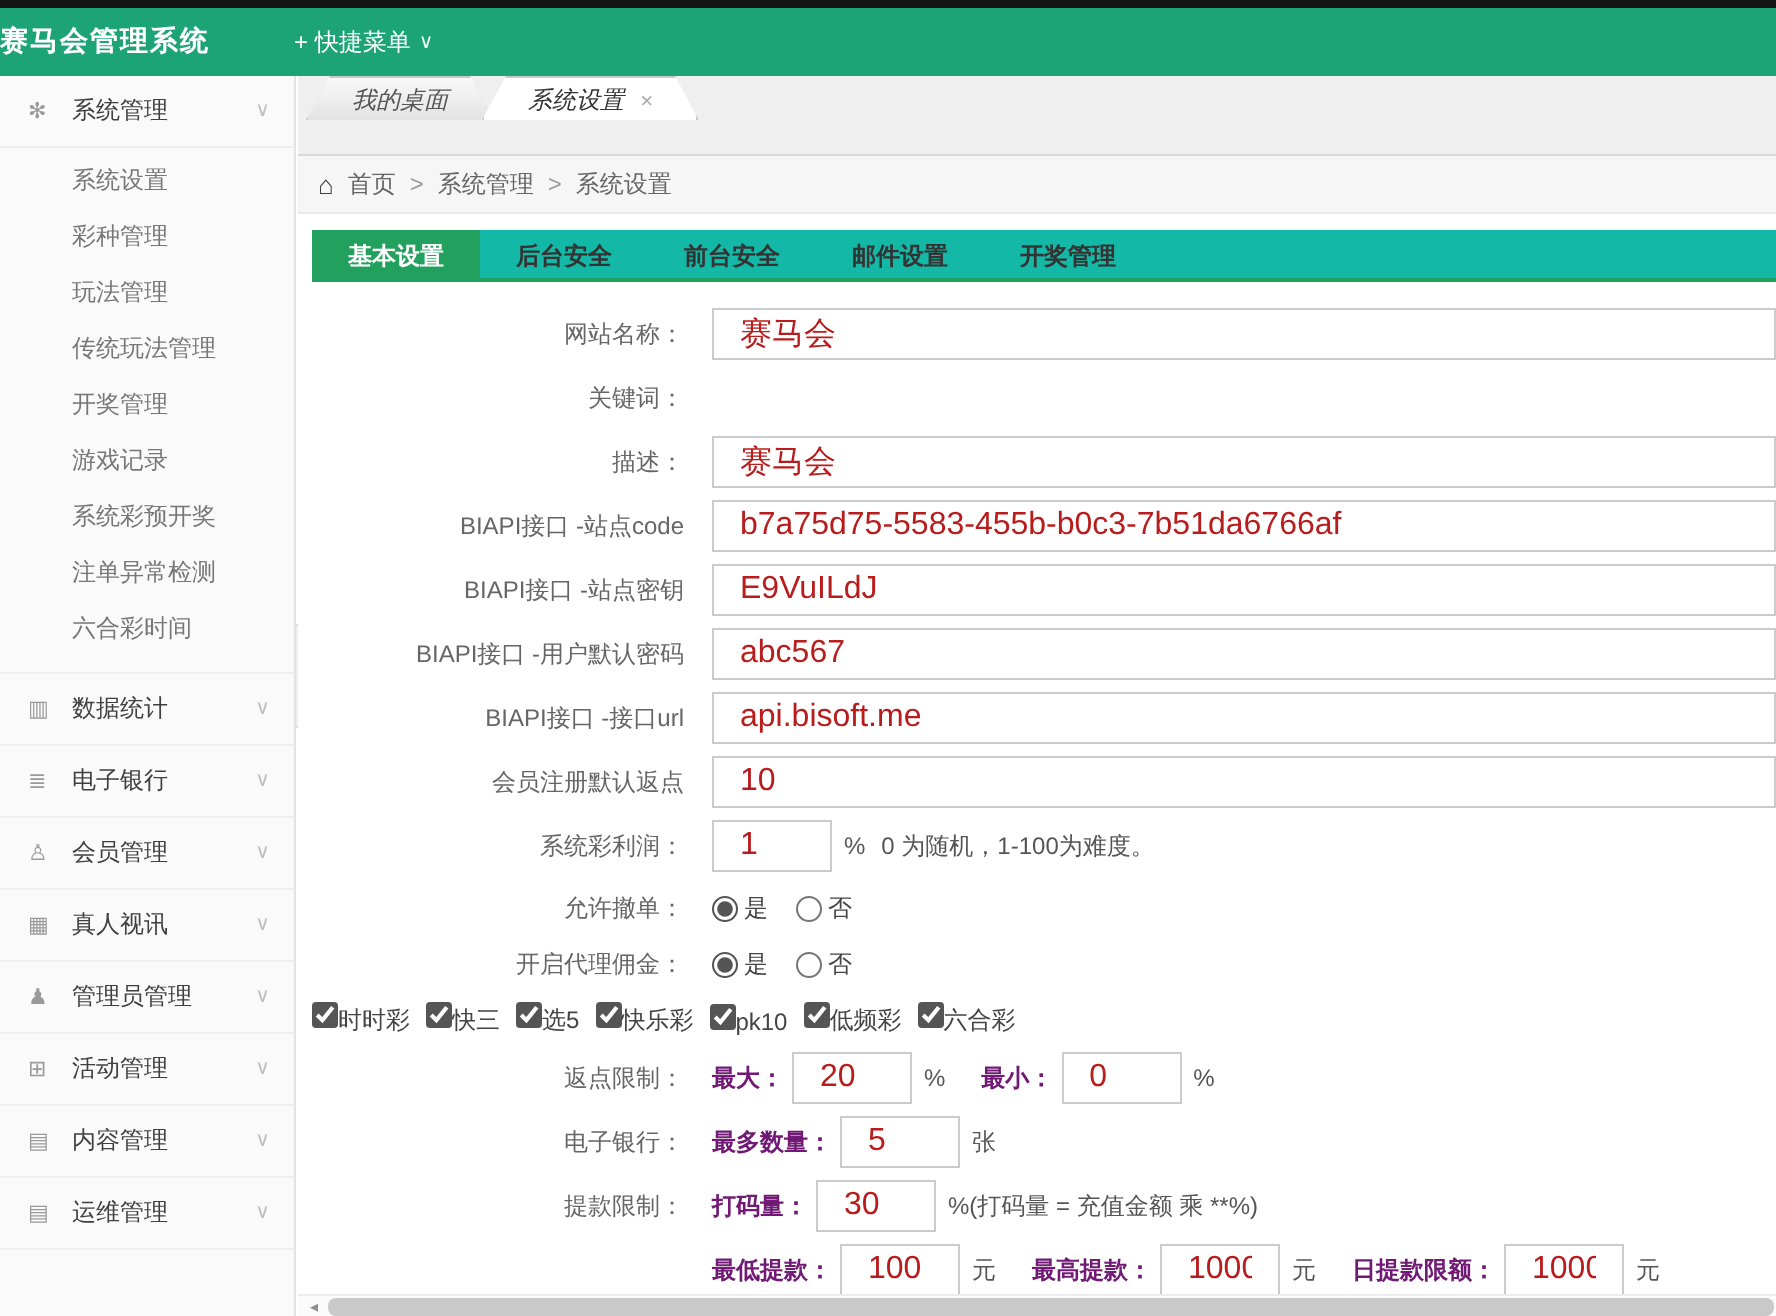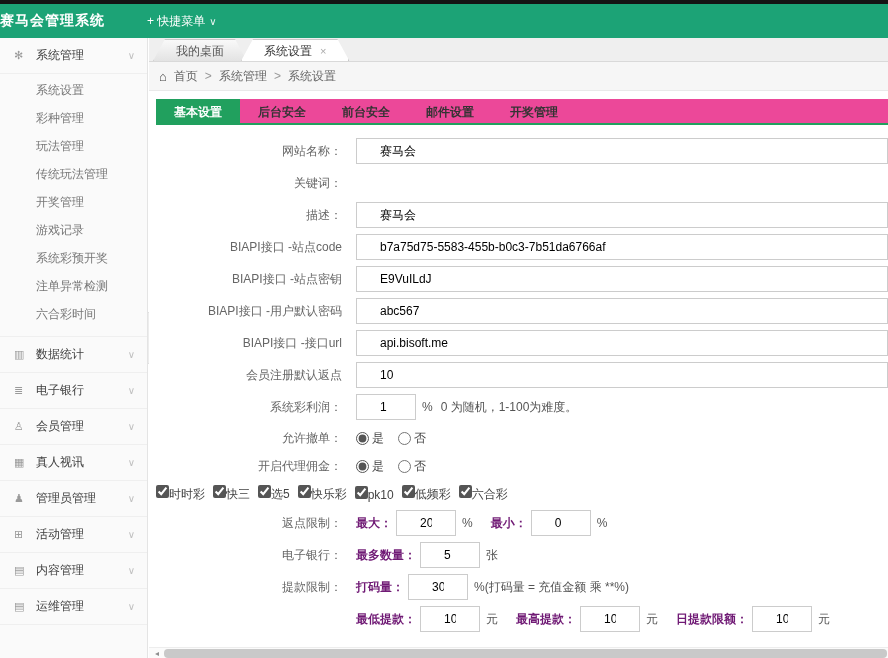--- a/index.html
+++ b/index.html
@@ -20,42 +20,42 @@
   .side-group .gicon { color:#9a9a9a; width:16px; font-size:11px; margin-right:6px; }
   .side-group .glabel { flex:1; }
   .side-group .chev { color:#c0c0c0; font-size:10px; }
   .side-sub { padding:2px 0 8px 0; border-bottom:1px solid #efefef; }
   .side-sub-item { height:28px; line-height:28px; padding-left:36px; color:#777; cursor:pointer; }
   .collapse-handle { position:absolute; left:148px; top:312px; width:13px; height:52px;
     background:#ededed; border:1px solid #e0e0e0; border-left:none; border-radius:0 8px 8px 0;
     display:flex; align-items:center; justify-content:center; color:#9e9e9e; font-size:9px; cursor:pointer; }
 
   .main { position:absolute; left:149px; top:38px; width:739px; height:620px; background:#fff; overflow:hidden; }
-  .tabstrip { height:24px; background:#efefef; border-bottom:1px solid #d9d9d9; display:flex; align-items:flex-end; padding-left:4px; }
+  .tabstrip { height:40px; background:#efefef; border-bottom:1px solid #d9d9d9; display:flex; padding-left:4px;font-style:italic; }
   .wtab { height:22px; line-height:22px; padding:0 22px; margin-right:-6px; font-size:12px; color:#555; cursor:pointer;
     clip-path:polygon(12px 0, calc(100% - 12px) 0, 100% 100%, 0 100%);
     background:linear-gradient(#f9f9f9,#e3e3e3); border:1px solid #c9c9c9; border-bottom:none; }
   .wtab.active { background:#fff; color:#333; }
   .wtab .close { color:#aaa; margin-left:8px; font-size:11px; }
 
   .breadcrumb { height:29px; background:#f6f6f6; border-bottom:1px solid #e9e9e9;
     display:flex; align-items:center; padding-left:10px; color:#666; gap:7px; }
   .breadcrumb .home { color:#444; font-size:13px; }
   .breadcrumb .sep { color:#999; }
   .breadcrumb a { color:#666; text-decoration:none; cursor:pointer; }
 
   .content { padding:8px 0 0 7px; }
-  .settings-tabs { height:26px; background:#ec4899; border-bottom:2px solid #21A05E; display:flex; }
+  .settings-tabs { height:26px; background:#14b8a6; border-bottom:2px solid #21A05E; display:flex; }
   .stab { height:26px; line-height:26px; padding:0 18px; font-weight:bold; color:#333; cursor:pointer; }
   .stab.active { background:#21A05E; color:#fff; }
 
   .form { padding-top:13px; }
   .row { display:flex; align-items:center; margin-bottom:6px; min-height:26px; }
   .row .lbl { width:200px; text-align:right; color:#666; padding-right:14px; flex:none; }
-  .txt { height:26px; border:1px solid #ccc; background:#fff; padding:0 23px; font-size:12px; color:#000000;
+  .txt { height:26px; border:1px solid #ccc; background:#fff; padding:0 13px; font-size:16px; color:#b91c1c;
     font-family:"Liberation Sans","DejaVu Sans",sans-serif; }
   .txt.wide { width:560px; }
   .txt.small { width:60px; }
   .note { color:#555; margin-left:8px; }
   .unit { color:#555; margin-left:6px; }
   .inline-lbl { color:#701a75; margin-right:4px; font-weight:bold; }
   .radio-group { display:flex; align-items:center; gap:14px; color:#444; }
   .radio-group label, .chk label { display:flex; align-items:center; gap:3px; cursor:pointer; }
   .chkrow { display:flex; align-items:center; gap:8px; color:#444; flex-wrap:nowrap; }
   input[type=radio], input[type=checkbox] { width:13px; height:13px; accent-color:#555; margin:0; }

